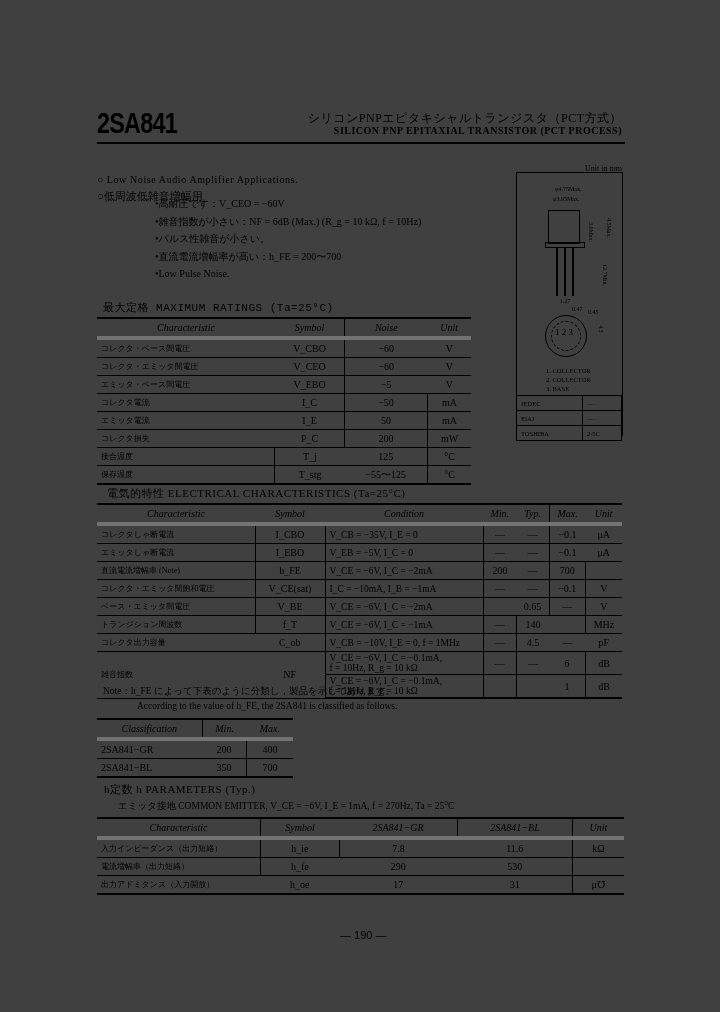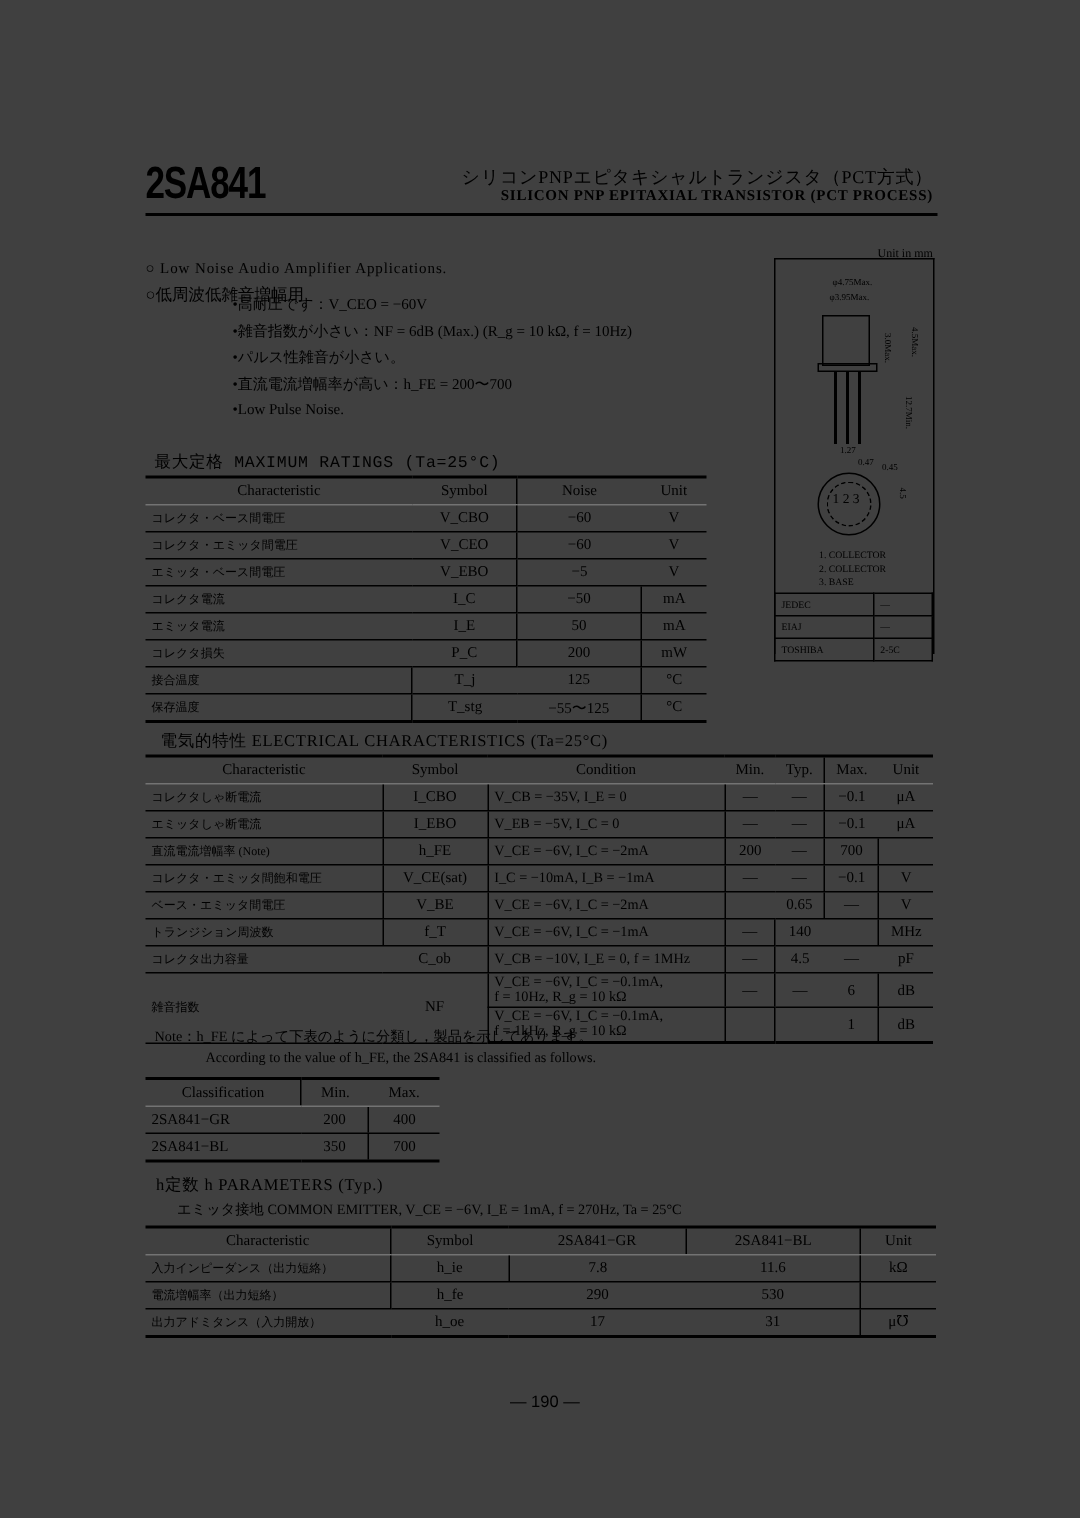--- a/index.html
+++ b/index.html
@@ -35,21 +35,21 @@
   .circle-out { left: 545px; top: 315px; width: 40px; height: 40px; border: 1px solid #000; border-radius: 50%; }
   .circle-in { left: 551px; top: 321px; width: 28px; height: 28px; border: 1px dashed #000; border-radius: 50%; }
   .pkg-pins { left: 555px; top: 327px; font-size: 9px; }
   .pkg-legend { left: 546px; top: 366px; font-size: 6.5px; line-height: 9px; }
   .pkg-table { left: 516px; top: 395px; width: 106px; border-collapse: collapse; font-size: 6.5px; }
   .pkg-table td { border: 1px solid #000; padding: 2px 4px; height: 10px; }
   .dim { font-size: 6px; }
 
   .sec-title { font-size: 11px; letter-spacing: 0.5px; }
   table.dt { border-collapse: collapse; font-size: 10px; }
-  table.dt th { font-weight: normal; border-top: 2px solid #000; border-bottom: 1px solid #737373; padding: 1px 4px; height: 15px; }
+  table.dt th { font-weight: normal; border-top: 2px solid #000; border-bottom: 4px solid #737373; padding: 1px 4px; height: 15px; font-style: italic; }
   table.dt td { border-bottom: 1px solid #000; padding: 1px 4px; height: 15px; text-align: center; }
   table.dt tr:last-child td { border-bottom: 2px solid #000; margin-left: 48px; }
   table.dt td.l { text-align: left; font-size: 8px; }
   table.dt .vl { border-left: 1px solid #000; }
 
   .max-table { left: 97px; top: 317px; width: 374px; }
   .ec-table { left: 97px; top: 503px; width: 525px; }
   .ec-table td.cond { text-align: left; font-size: 9.5px; line-height: 10px; }
   .note { left: 103px; font-size: 9.5px; }
   .cls-table { left: 97px; top: 718px; width: 196px; }

